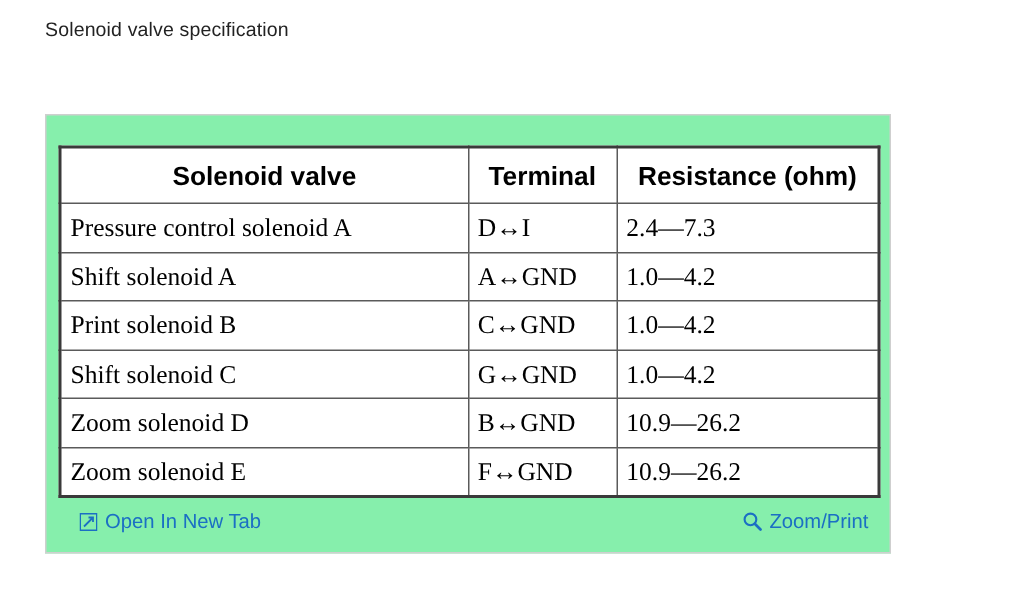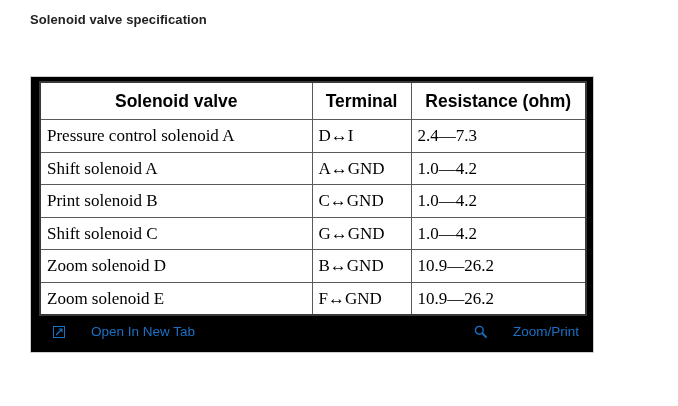--- a/index.html
+++ b/index.html
@@ -17,33 +17,33 @@
   .page {
     position: relative;
     width: 678px;
     height: 406px;
   }
   .page-title {
     position: absolute;
     left: 30px;
     top: 12px;
     font-size: 13px;
-    font-weight: bold;
+    font-weight: normal;
     color: #222222;
     letter-spacing: 0.1px;
   }
   .figure-card {
     position: absolute;
     left: 30px;
     top: 76px;
     width: 564px;
-    background: #000000;
+    background: #86efac;
     border: 1px solid #cfcfcf;
     box-sizing: border-box;
-    padding: 4px 8px 4px 8px;
+    padding: 20px 8px 4px 8px;
   }
   table.spec {
     border-collapse: collapse;
     width: 546px;
     table-layout: fixed;
     background: #ffffff;
     border: 2px solid #3a3a3a;
   }
   table.spec th,
   table.spec td {
@@ -80,21 +80,21 @@
     top: 6px;
     font-size: 13.5px;
     color: #1b6fc4;
     cursor: pointer;
     display: flex;
     align-items: center;
     gap: 5px;
   }
   .link.open-new-tab { left: 14px; }
   .link.zoom-print { right: 6px; }
-  .link .label { text-decoration: none; margin-left: 21px; }
+  .link .label { text-decoration: none; }
   .icon {
     display: inline-block;
     line-height: 1;
   }
   .icon-newtab {
     width: 12px;
     height: 12px;
     position: relative;
   }
   .icon-newtab svg, .icon-zoom svg { display: block; }

